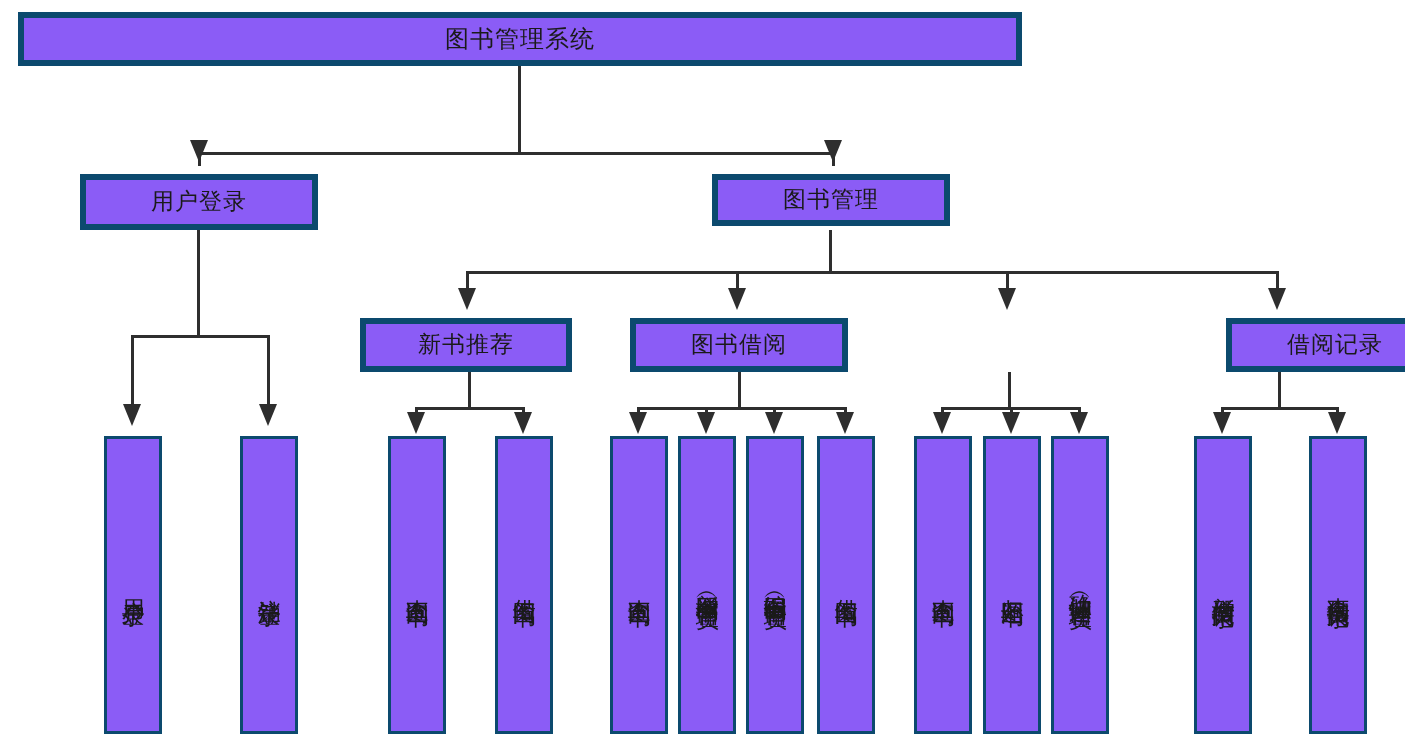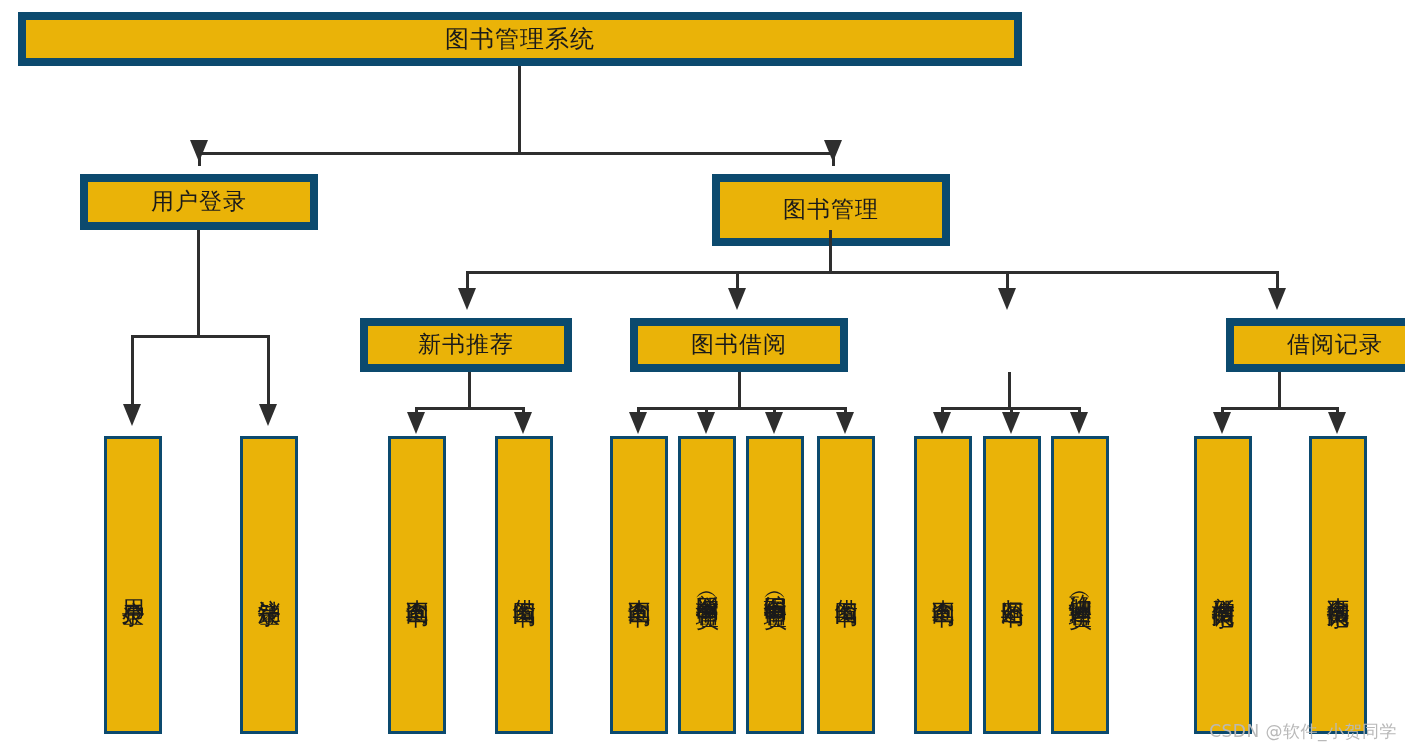--- a/index.html
+++ b/index.html
@@ -15,22 +15,22 @@
     position: relative;
     width: 1405px;
     height: 747px;
     background: #ffffff;
     overflow: hidden;
   }
   
   .node {
     position: absolute;
     box-sizing: border-box;
-    background: #eab308;
-    border: 8px solid #0c4a6e;
+    background: #8b5cf6;
+    border: 6px solid #0c4a6e;
     display: flex;
     align-items: center;
     justify-content: center;
     color: #1a1a1a;
   }
   .node.horiz {
     font-size: 23px;
     letter-spacing: 1px;
     line-height: 1.2;
   }
@@ -95,21 +95,21 @@
   <div class="vline" style="left:518px; top:66px; height:86px;"></div>
   <div class="hline" style="left:198px; top:152px; width:637px;"></div>
   <div class="vline" style="left:198px; top:152px; height:14px;"></div>
   <div class="arrow" style="left:190px; top:140px;"></div>
   <div class="vline" style="left:832px; top:152px; height:14px;"></div>
   <div class="arrow" style="left:824px; top:140px;"></div>
 
   <div class="node horiz" style="left:80px; top:174px; width:238px; height:56px;">
     <span>用户登录</span>
   </div>
-  <div class="node horiz" style="left:712px; top:174px; width:238px; height:72px;">
+  <div class="node horiz" style="left:712px; top:174px; width:238px; height:52px;">
     <span>图书管理</span>
   </div>
 
   <div class="vline" style="left:197px; top:230px; height:105px;"></div>
   <div class="hline" style="left:131px; top:335px; width:136px;"></div>
   <div class="vline" style="left:131px; top:335px; height:75px;"></div>
   <div class="arrow" style="left:123px; top:404px;"></div>
   <div class="vline" style="left:267px; top:335px; height:75px;"></div>
   <div class="arrow" style="left:259px; top:404px;"></div>
 
@@ -205,15 +205,14 @@
     <span class="leaf-label">确认归还（管理员）</span>
   </div>
 
   <div class="node leaf" style="left:1194px; top:436px; width:58px; height:298px;">
     <span class="leaf-label">新增借阅记录</span>
   </div>
   <div class="node leaf" style="left:1309px; top:436px; width:58px; height:298px;">
     <span class="leaf-label">查询借阅记录</span>
   </div>
 
-  <div id="watermark">CSDN @软件_小贺同学</div>
 
 </div>
 
 </body></html>

